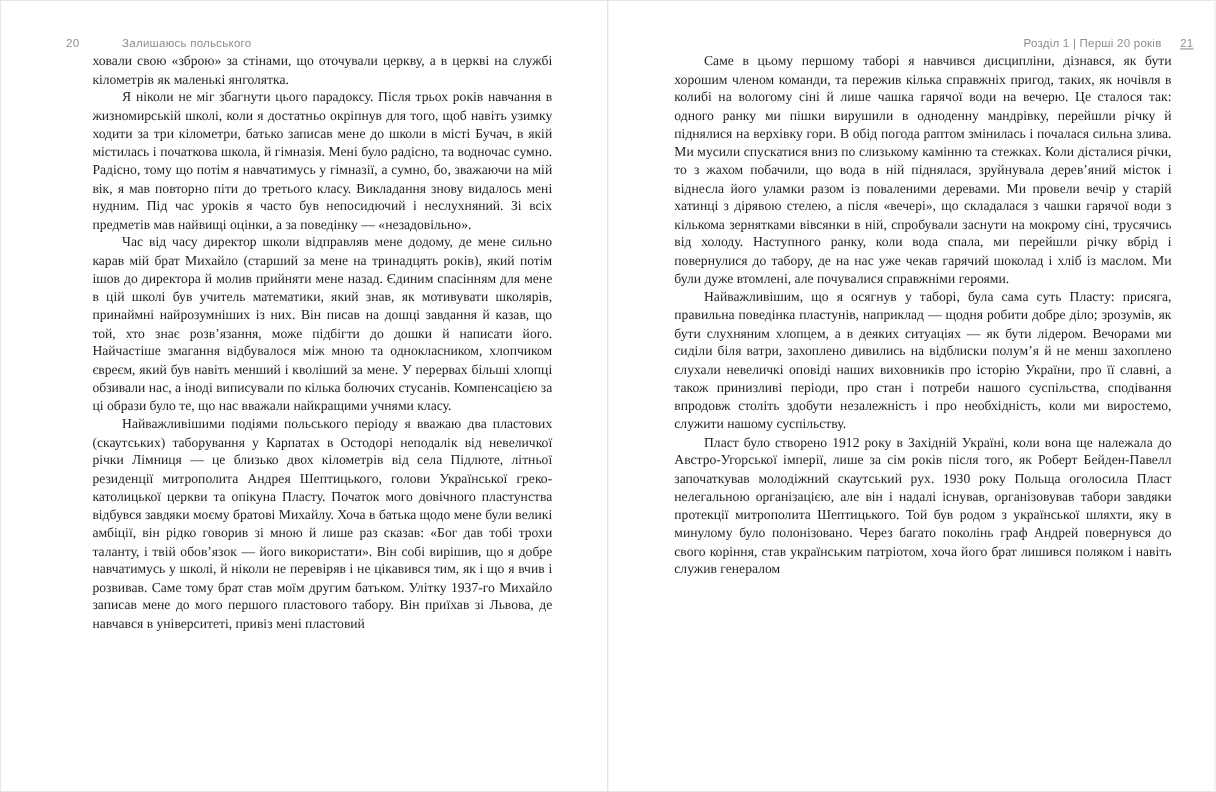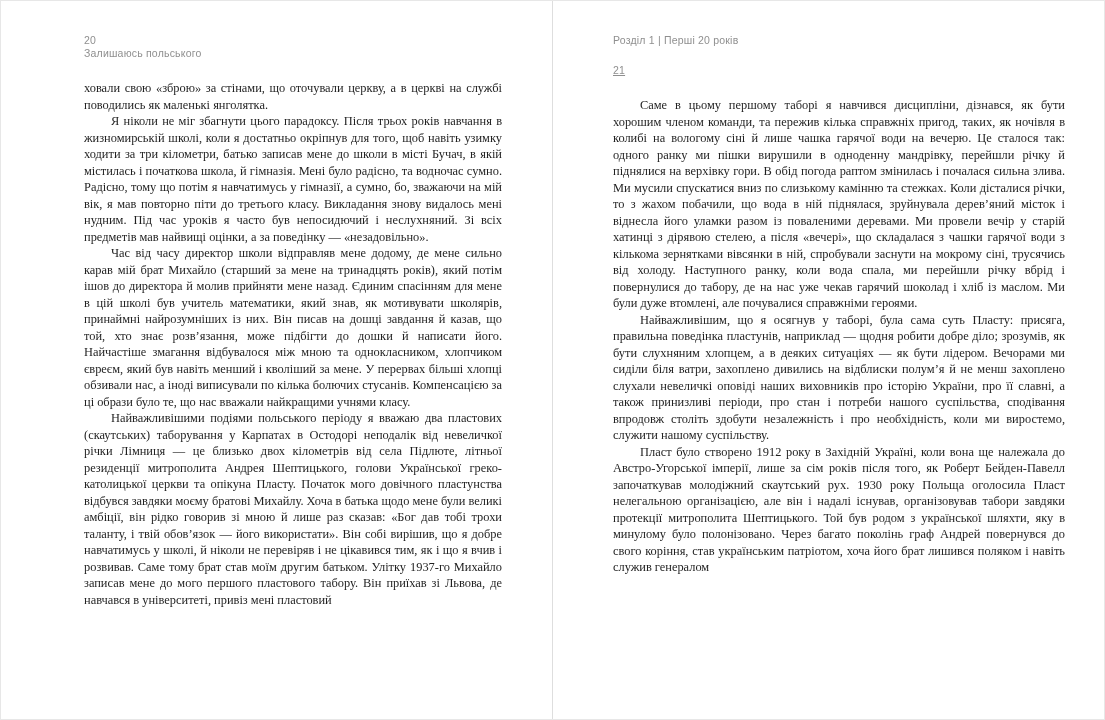--- a/index.html
+++ b/index.html
@@ -32,23 +32,21 @@
   .page-right { padding: 33px 39px 8px 60px; margin-left: 1px; }
 
   .head {
     font-family: "Liberation Sans", sans-serif;
     font-size: 10.5px;
     line-height: 13px;
     color: #8f8f8f;
     letter-spacing: 0.2px;
     display: flex;
     align-items: baseline;
-    margin-bottom: 20px;
     white-space: nowrap;
-    flex-direction: column;
   }
   .head-left .pagenum {
     display: inline-block;
     width: 51px;
     margin-left: -24px;
   }
   .head-right {
     justify-content: flex-end;
     gap: 17px;
   }
@@ -72,21 +70,21 @@
 <body>
 
 <div class="spread">
 
   <div class="page page-left">
     <div class="head head-left">
       <span class="pagenum">20</span>
       <span class="runhead">Залишаюсь польського</span>
     </div>
     <div class="pagebody">
-      <p class="cont">ховали свою «зброю» за стінами, що оточували церкву, а в церкві на службі поводились як маленькі янголятка.</p>
+      <p class="cont">ховали свою «зброю» за стінами, що оточували церкву, а в церкві на службі кілометрів як маленькі янголятка.</p>
       <p class="ind">Я ніколи не міг збагнути цього парадоксу. Після трьох років навчання в жизномирській школі, коли я достатньо окріпнув для того, щоб навіть узимку ходити за три кілометри, батько записав мене до школи в місті Бучач, в якій містилась і початкова школа, й гімназія. Мені було радісно, та водночас сумно. Радісно, тому що потім я навчатимусь у гімназії, а сумно, бо, зважаючи на мій вік, я мав повторно піти до третього класу. Викладання знову видалось мені нудним. Під час уроків я часто був непосидючий і неслухняний. Зі всіх предметів мав найвищі оцінки, а за поведінку — «незадовільно».</p>
       <p class="ind">Час від часу директор школи відправляв мене додому, де мене сильно карав мій брат Михайло (старший за мене на тринадцять років), який потім ішов до директора й молив прийняти мене назад. Єдиним спасінням для мене в цій школі був учитель математики, який знав, як мотивувати школярів, принаймні найрозумніших із них. Він писав на дошці завдання й казав, що той, хто знає розв’язання, може підбігти до дошки й написати його. Найчастіше змагання відбувалося між мною та однокласником, хлопчиком євреєм, який був навіть менший і кволіший за мене. У перервах більші хлопці обзивали нас, а іноді виписували по кілька болючих стусанів. Компенсацією за ці образи було те, що нас вважали найкращими учнями класу.</p>
       <p class="ind">Найважливішими подіями польського періоду я вважаю два пластових (скаутських) таборування у Карпатах в Остодорі неподалік від невеличкої річки Лімниця — це близько двох кілометрів від села Підлюте, літньої резиденції митрополита Андрея Шептицького, голови Української греко-католицької церкви та опікуна Пласту. Початок мого довічного пластунства відбувся завдяки моєму братові Михайлу. Хоча в батька щодо мене були великі амбіції, він рідко говорив зі мною й лише раз сказав: «Бог дав тобі трохи таланту, і твій обов’язок — його використати». Він собі вирішив, що я добре навчатимусь у школі, й ніколи не перевіряв і не цікавився тим, як і що я вчив і розвивав. Саме тому брат став моїм другим батьком. Улітку 1937-го Михайло записав мене до мого першого пластового табору. Він приїхав зі Львова, де навчався в університеті, привіз мені пластовий</p>
     </div>
   </div>
 
   <div class="gutter"></div>
 
   <div class="page page-right">
     <div class="head head-right">

